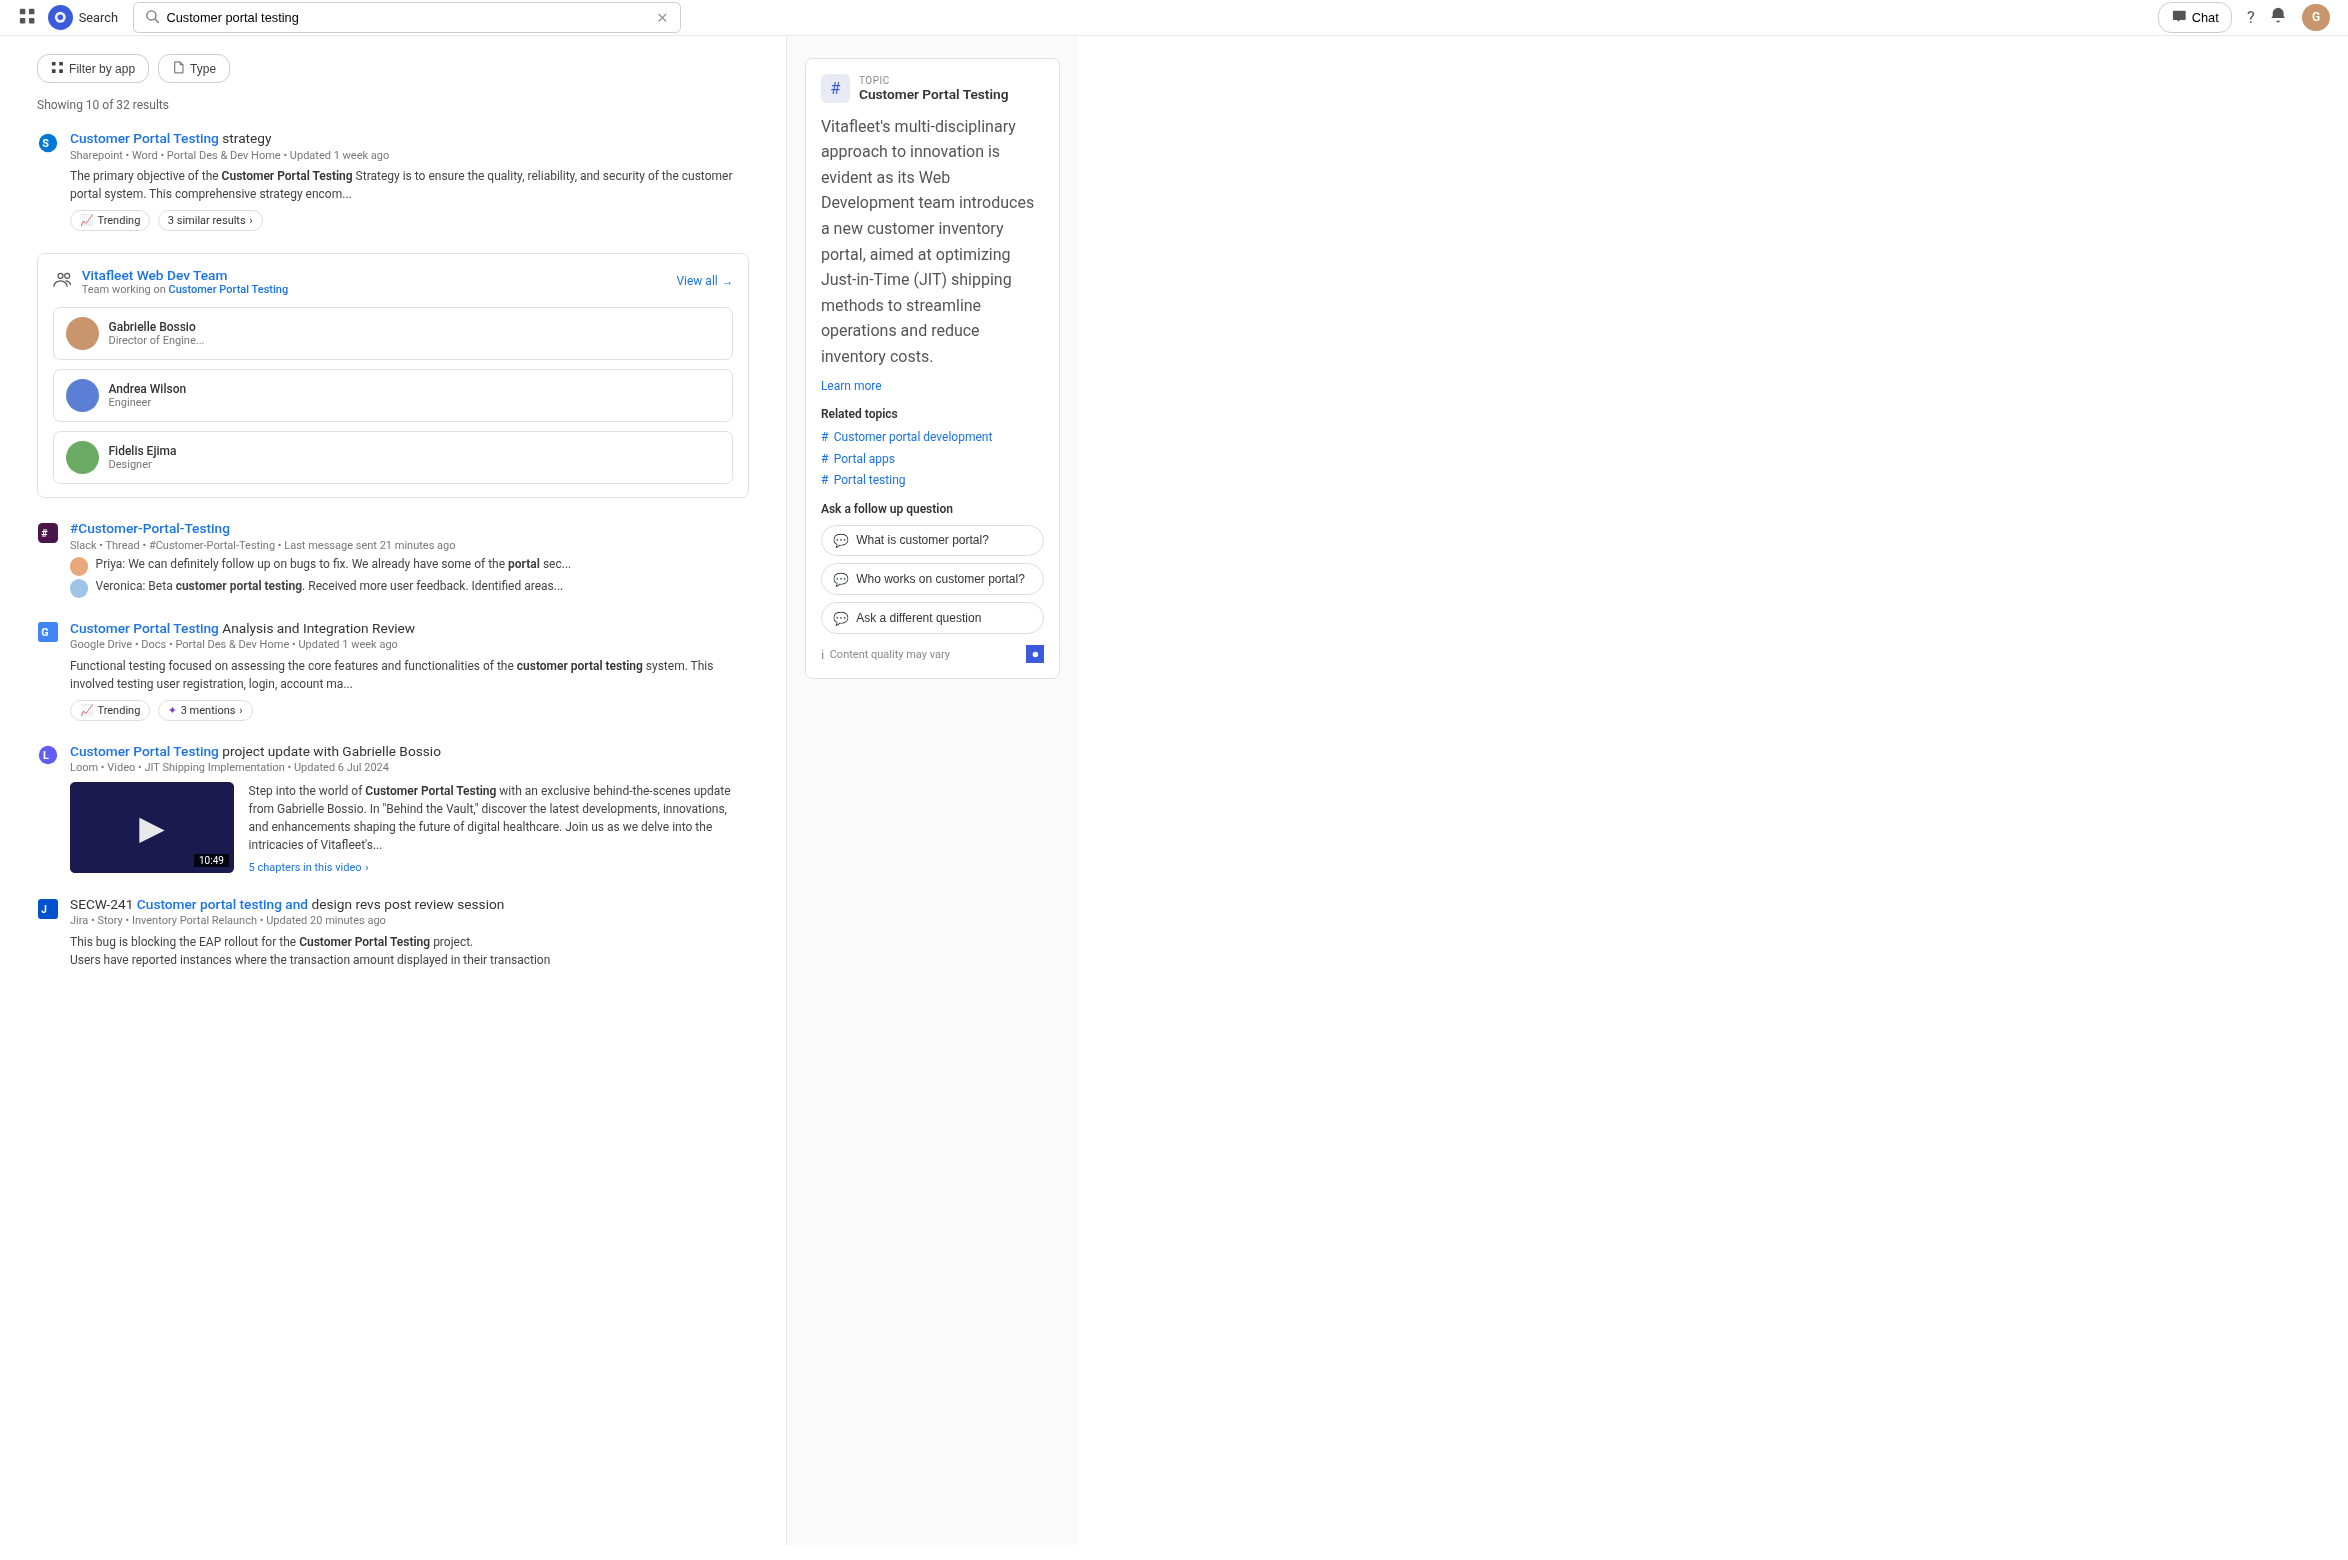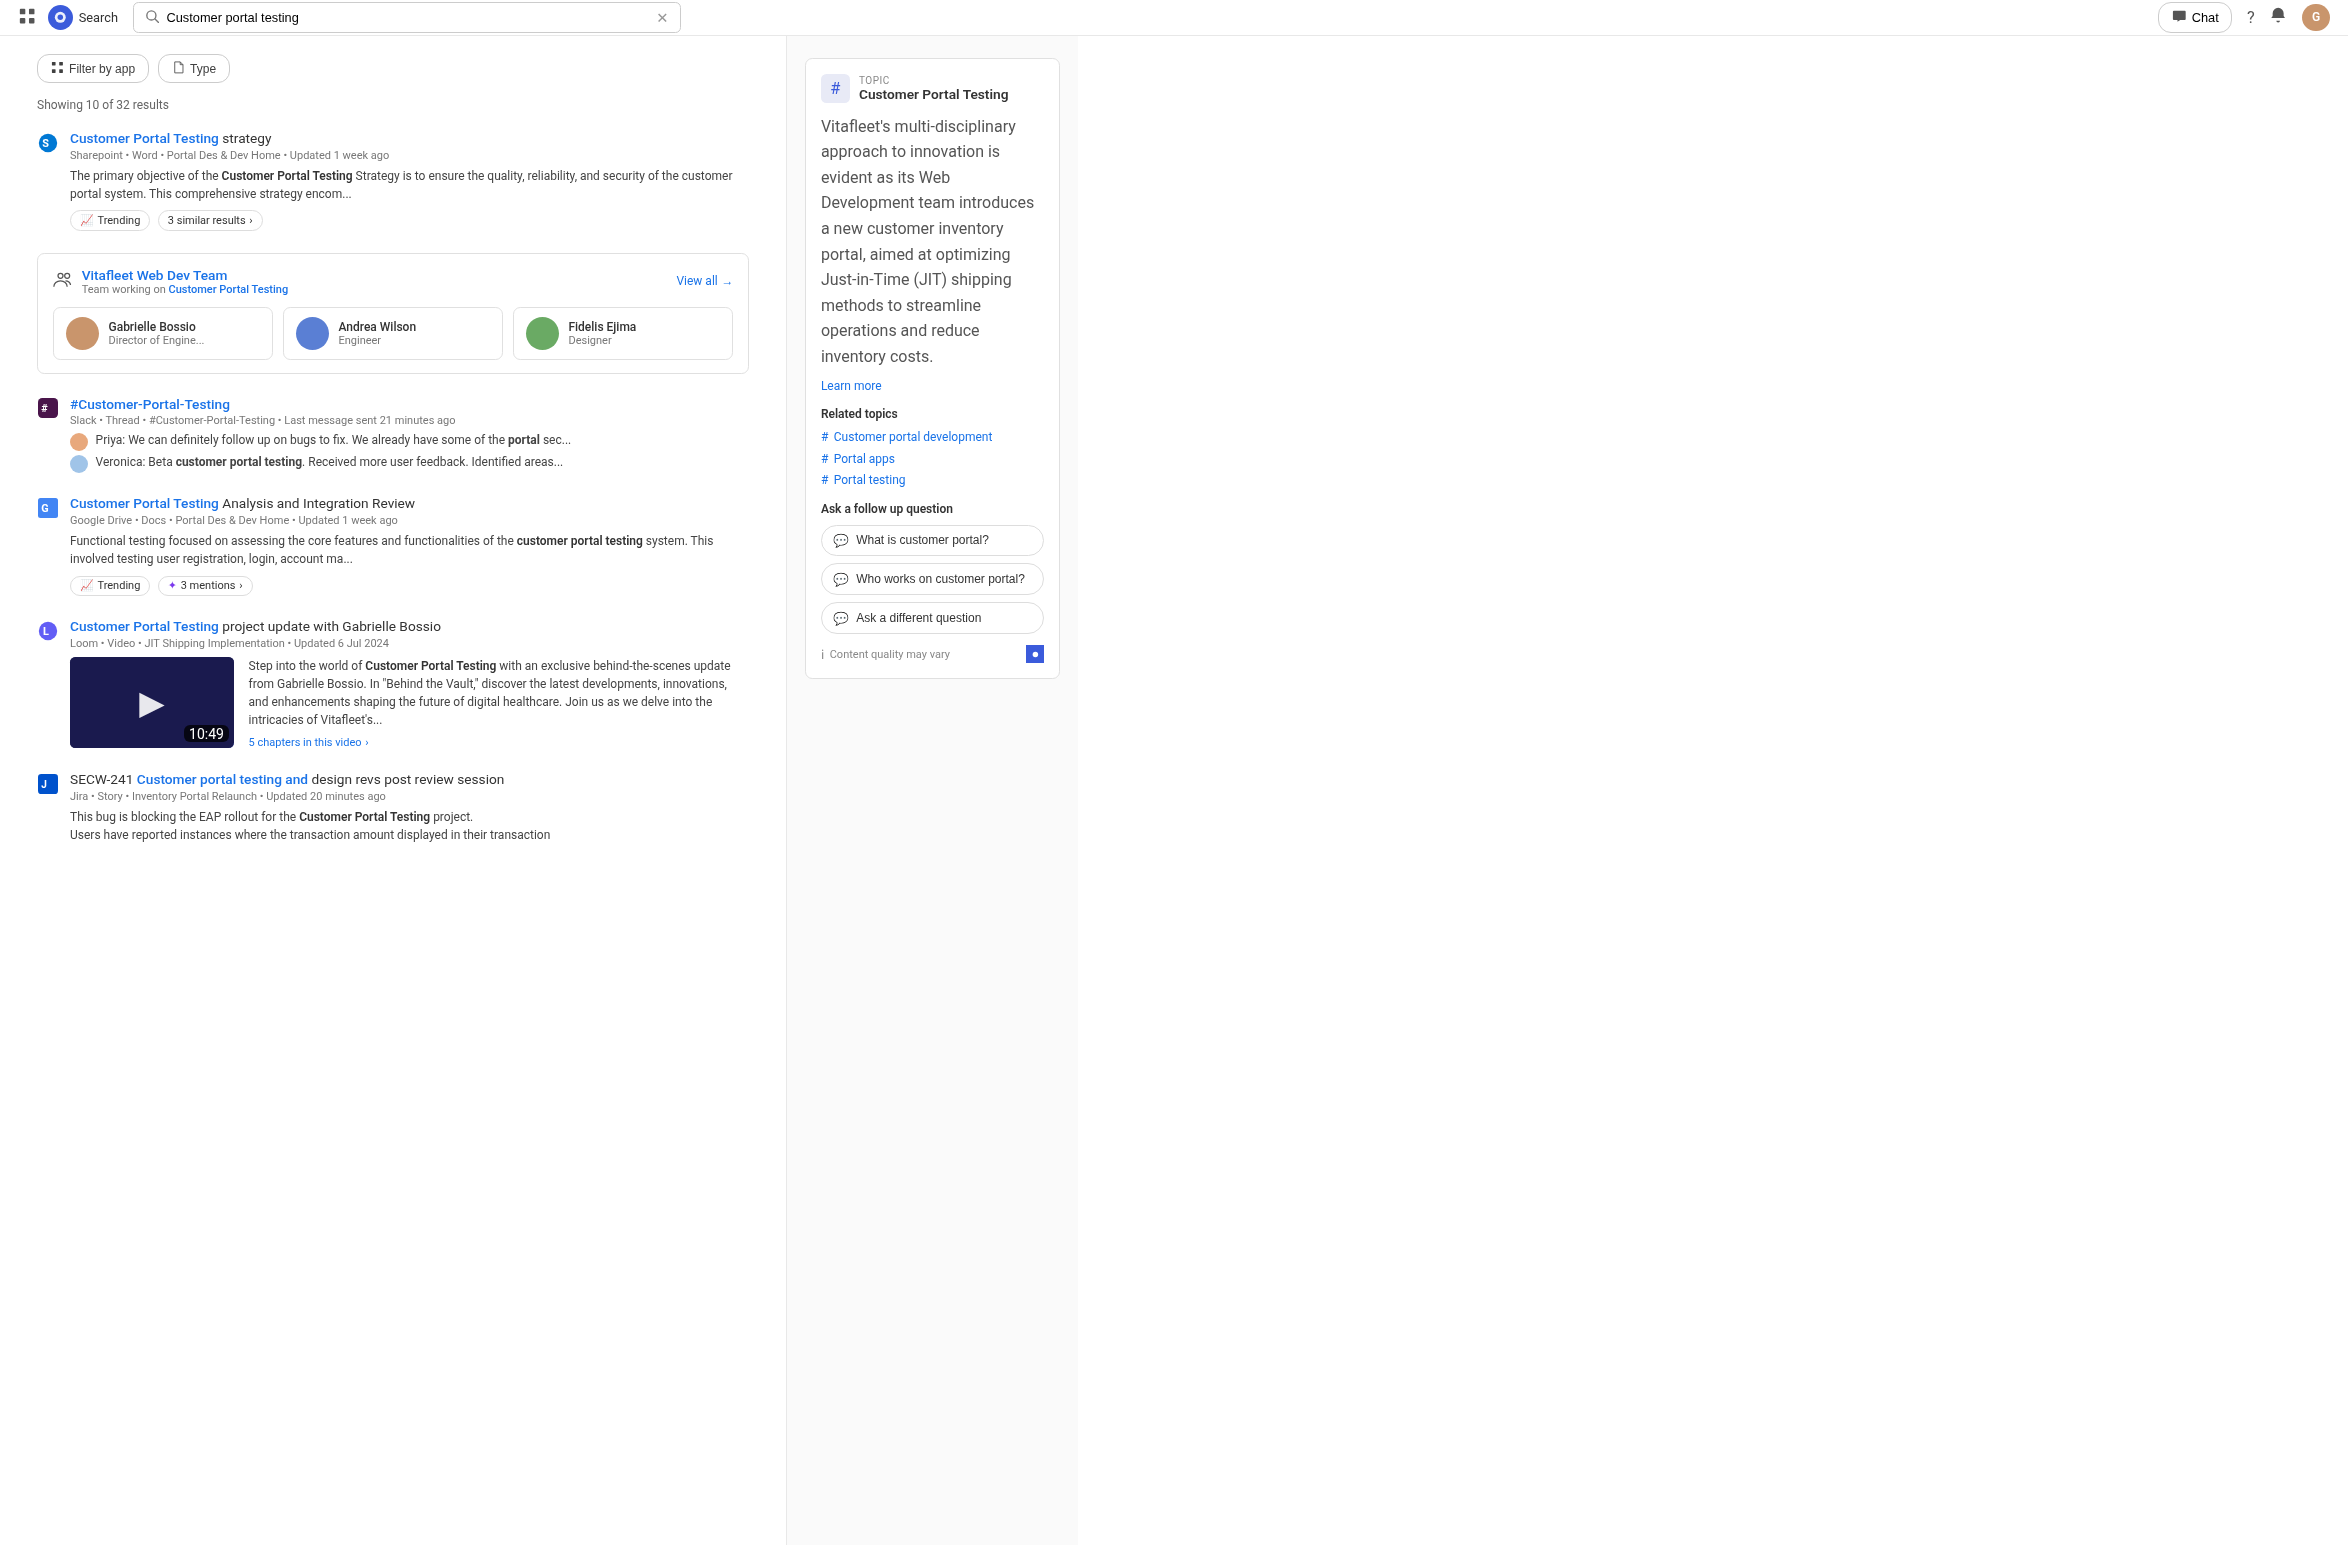--- a/index.html
+++ b/index.html
@@ -65,21 +65,21 @@
     
     .team-card {
       border: 0.9px solid #e0e0e0; border-radius: 7.3px; padding: 12.8px 14.6px; margin-bottom: 22px;
     }
     .team-card-header { display: flex; align-items: center; justify-content: space-between; margin-bottom: 11px; }
     .team-card-header .team-info { display: flex; gap: 9.1px; align-items: center; }
     .team-name-block .team-name { color: #1a73e8; font-size: 13.7px; font-weight: 500; cursor: pointer; }
     .team-name-block .team-sub { font-size: 11px; color: #777; }
     .team-name-block .team-sub b { color: #1a73e8; font-weight: 500; }
     .view-all-link { display: flex; align-items: center; gap: 3.7px; color: #1a73e8; font-size: 12px; cursor: pointer; text-decoration: none; }
-    .member-list { display: flex; gap: 9.1px; }
+    .member-list { display: flex; gap: 9.1px; flex-direction: column; }
     .member-card {
       display: flex; align-items: center; gap: 9.1px; padding: 9.1px 12.8px;
       border: 0.9px solid #e0e0e0; border-radius: 7.3px; flex: 1;
     }
     .member-avatar { width: 33px; height: 33px; border-radius: 50%; background: #c9b9a0; flex-shrink: 0; overflow: hidden; }
     .member-name { font-size: 12px; font-weight: 500; color: #333; }
     .member-role { font-size: 11px; color: #777; }
 
     
     .slack-msg { font-size: 12px; color: #444; margin-top: 3.7px; display: flex; gap: 7.3px; align-items: flex-start; }
@@ -88,22 +88,22 @@
     
     .video-container { display: flex; gap: 14.6px; margin-top: 7.3px; }
     .video-thumb {
       width: 164px; height: 91px; border-radius: 5.5px; background: #1a1a4e;
       position: relative; flex-shrink: 0; overflow: hidden; cursor: pointer;
       display: flex; align-items: center; justify-content: center;
     }
     .video-play { font-size: 33px; color: white; opacity: 0.9; }
     .video-duration {
       position: absolute; bottom: 5.5px; right: 5.5px;
-      background: rgba(0,0,0,0.75); color: white; font-size: 14px;
-      padding: 0.9px 4.6px; border-radius: 6px;
+      background: rgba(0,0,0,0.75); color: white; font-size: 10px;
+      padding: 0.9px 4.6px; border-radius: 0;
     }
     .video-info { flex: 1; }
     .video-chapters { display: flex; align-items: center; gap: 3.7px; margin-top: 7.3px; font-size: 11px; color: #1a73e8; cursor: pointer; }
 
     
     .right-panel {
       width: 292px; border-left: 0.9px solid #e8e8e8; padding: 22px 18.3px;
       min-height: calc(100vh - 51px); background: #fafafa;
     }
     .topic-card { background: #fff; border: 0.9px solid #e0e0e0; border-radius: 7.3px; padding: 14.6px; }

